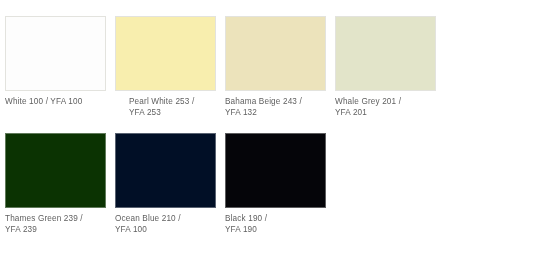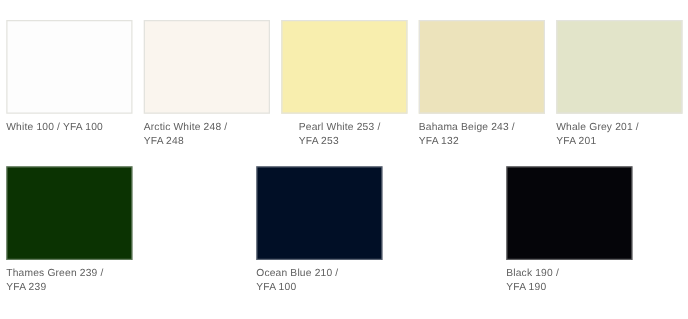--- a/index.html
+++ b/index.html
@@ -25,21 +25,20 @@
   .swatch-row {
     display: flex;
     flex-direction: row;
     align-items: flex-start;
     gap: 9px;
     height: 103px;
   }
 
   .swatch-row.row-bottom {
     margin-top: 14px;
-    justify-content: space-between;
   }
 
   .swatch-cell {
     width: 101px;
     display: flex;
     flex-direction: column;
     align-items: stretch;
   }
 
   .swatch-chip {
@@ -68,25 +67,20 @@
 
 <div id="palette-grid">
 
   <div class="swatch-row row-top">
 
     <div class="swatch-cell">
       <div class="swatch-chip" style="background-color: rgb(253, 253, 253); border-color: rgb(227, 227, 222);"></div>
       <div class="swatch-label" style="color: rgb(95, 95, 95);">White 100 / YFA 100</div>
     </div>
 
-    <div class="swatch-cell">
-      <div class="swatch-chip" style="background-color: rgb(250, 245, 238); border-color: rgb(227, 227, 222);"></div>
-      <div class="swatch-label" style="color: rgb(95, 95, 95);">Arctic White 248 /
-YFA 248</div>
-    </div>
 
     <div class="swatch-cell">
       <div class="swatch-chip" style="background-color: rgb(248, 238, 174); border-color: rgb(227, 227, 222);"></div>
       <div class="swatch-label" style="color: rgb(95, 95, 95); margin-left: 14px;">Pearl White 253 /
 YFA 253</div>
     </div>
 
     <div class="swatch-cell">
       <div class="swatch-chip" style="background-color: rgb(236, 227, 187); border-color: rgb(227, 227, 222);"></div>
       <div class="swatch-label" style="color: rgb(95, 95, 95);">Bahama Beige 243 /

